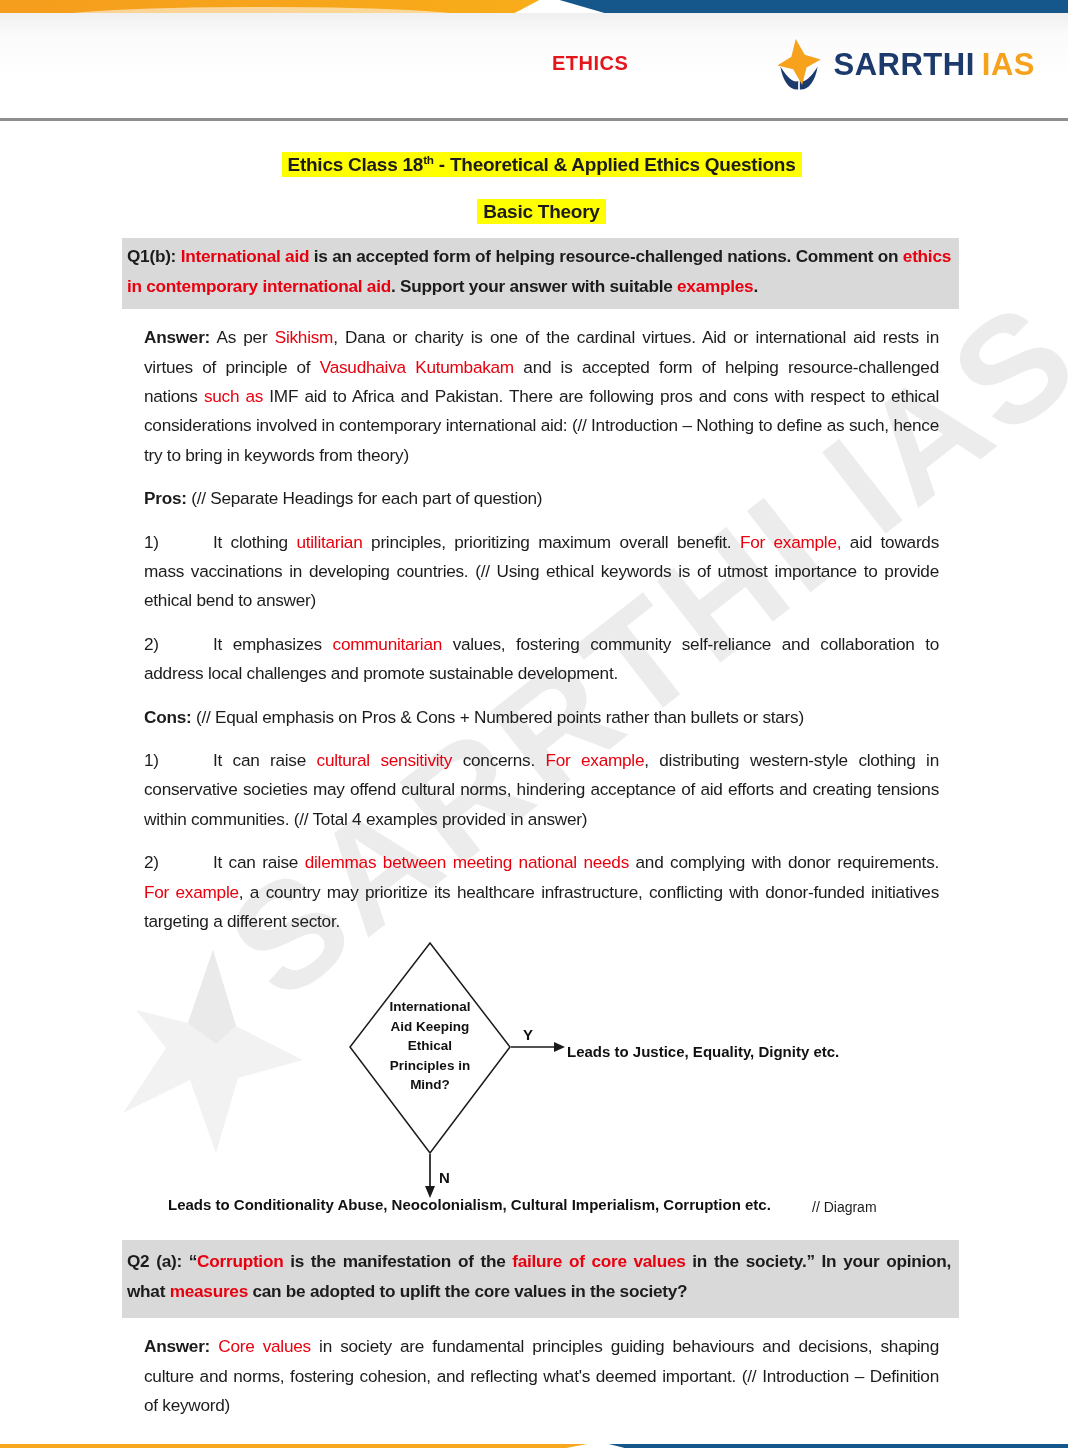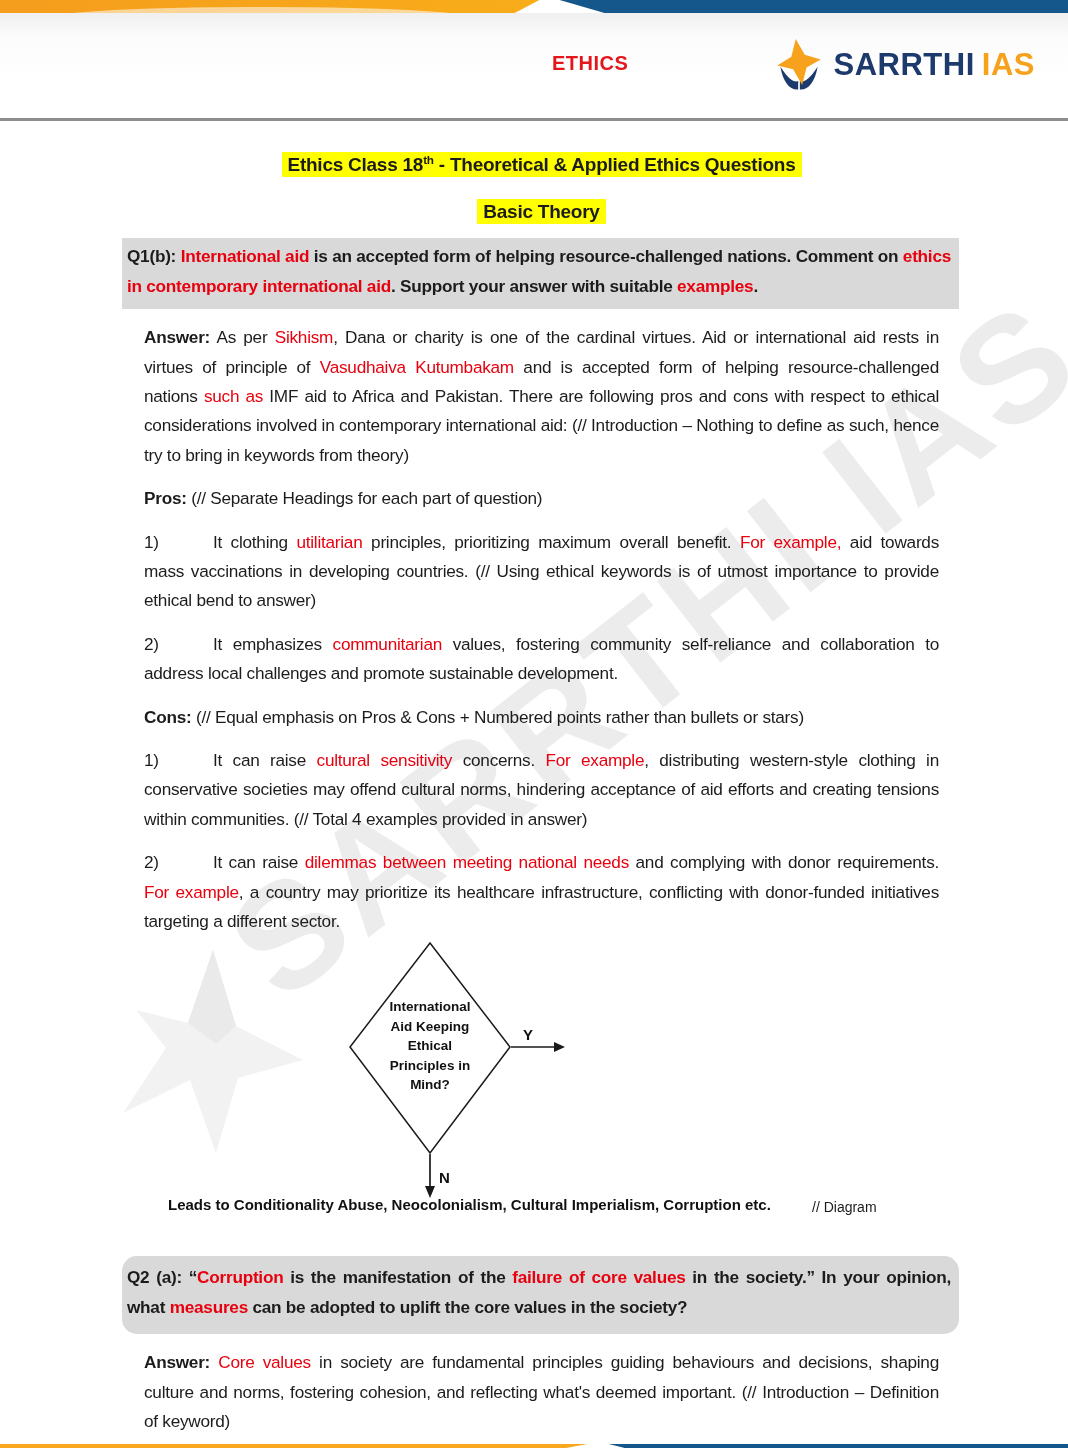--- a/index.html
+++ b/index.html
@@ -35,21 +35,21 @@
   
   .content{position:absolute;top:120px;left:130px;width:823px;z-index:2;
         font-size:17.2px;line-height:29.4px;letter-spacing:-0.25px;}
   .center{text-align:center;}
   .hl{background:#ffff00;font-weight:bold;font-size:19px;padding:2px 6px;}
   sup{font-size:.62em;}
   .title-wrap{margin-top:25px;}
   .subtitle-wrap{margin-top:16px;}
   .qbox{background:#d9d9d9;font-weight:bold;text-align:justify;
         margin:11px -6px 0 -8px;padding:4px 8px 8px 5px;line-height:29.5px;}
-  .qbox2{margin-top:28px;padding:6px 8px 12px 5px;line-height:30px;border-radius:15px;}
+  .qbox2{margin-top:12px;padding:6px 8px 12px 5px;line-height:30px;}
   p.body{text-align:justify;margin:14px;}
   .mt-a1{margin-top:11px;}
   .mt-pros{margin-top:13px;}
   .mt-item{margin-top:14px;}
   .mt-cons1{margin-top:10px;}
   .mt-a2{margin-top:13px;}
   .red{color:#e8000f;}
   .bold{font-weight:bold;}
   .tab-num{display:inline-block;width:69px;}
   
@@ -129,20 +129,21 @@
       </svg>
       <div class="dg-decision">
           <div>International</div>
           <div>Aid Keeping</div>
           <div>Ethical</div>
           <div>Principles in</div>
           <div>Mind?</div>
         </div>
       <div class="dg-y">Y</div>
       <div class="dg-n">N</div>
+      <div class="dg-yes">Leads to Justice, Equality, Dignity etc.</div>
       <div class="dg-no">Leads to Conditionality Abuse, Neocolonialism, Cultural Imperialism, Corruption etc.</div>
       <div class="dg-caption">// Diagram</div>
     </div>
 
 
     <div class="qbox qbox2"><span>Q2 (a): “</span><span class="red">Corruption</span><span> is the manifestation of the </span><span class="red">failure of core values</span><span> in the society.” In your opinion, what </span><span class="red">measures</span><span> can be adopted to uplift the core values in the society?</span></div>
 
     <p class="body mt-a2"><span class="bold">Answer:</span><span> </span><span class="red">Core values</span><span> in society are fundamental principles guiding behaviours and decisions, shaping culture and norms, fostering cohesion, and reflecting what's deemed important. (// Introduction – Definition of keyword)</span></p>
 
   </div>

